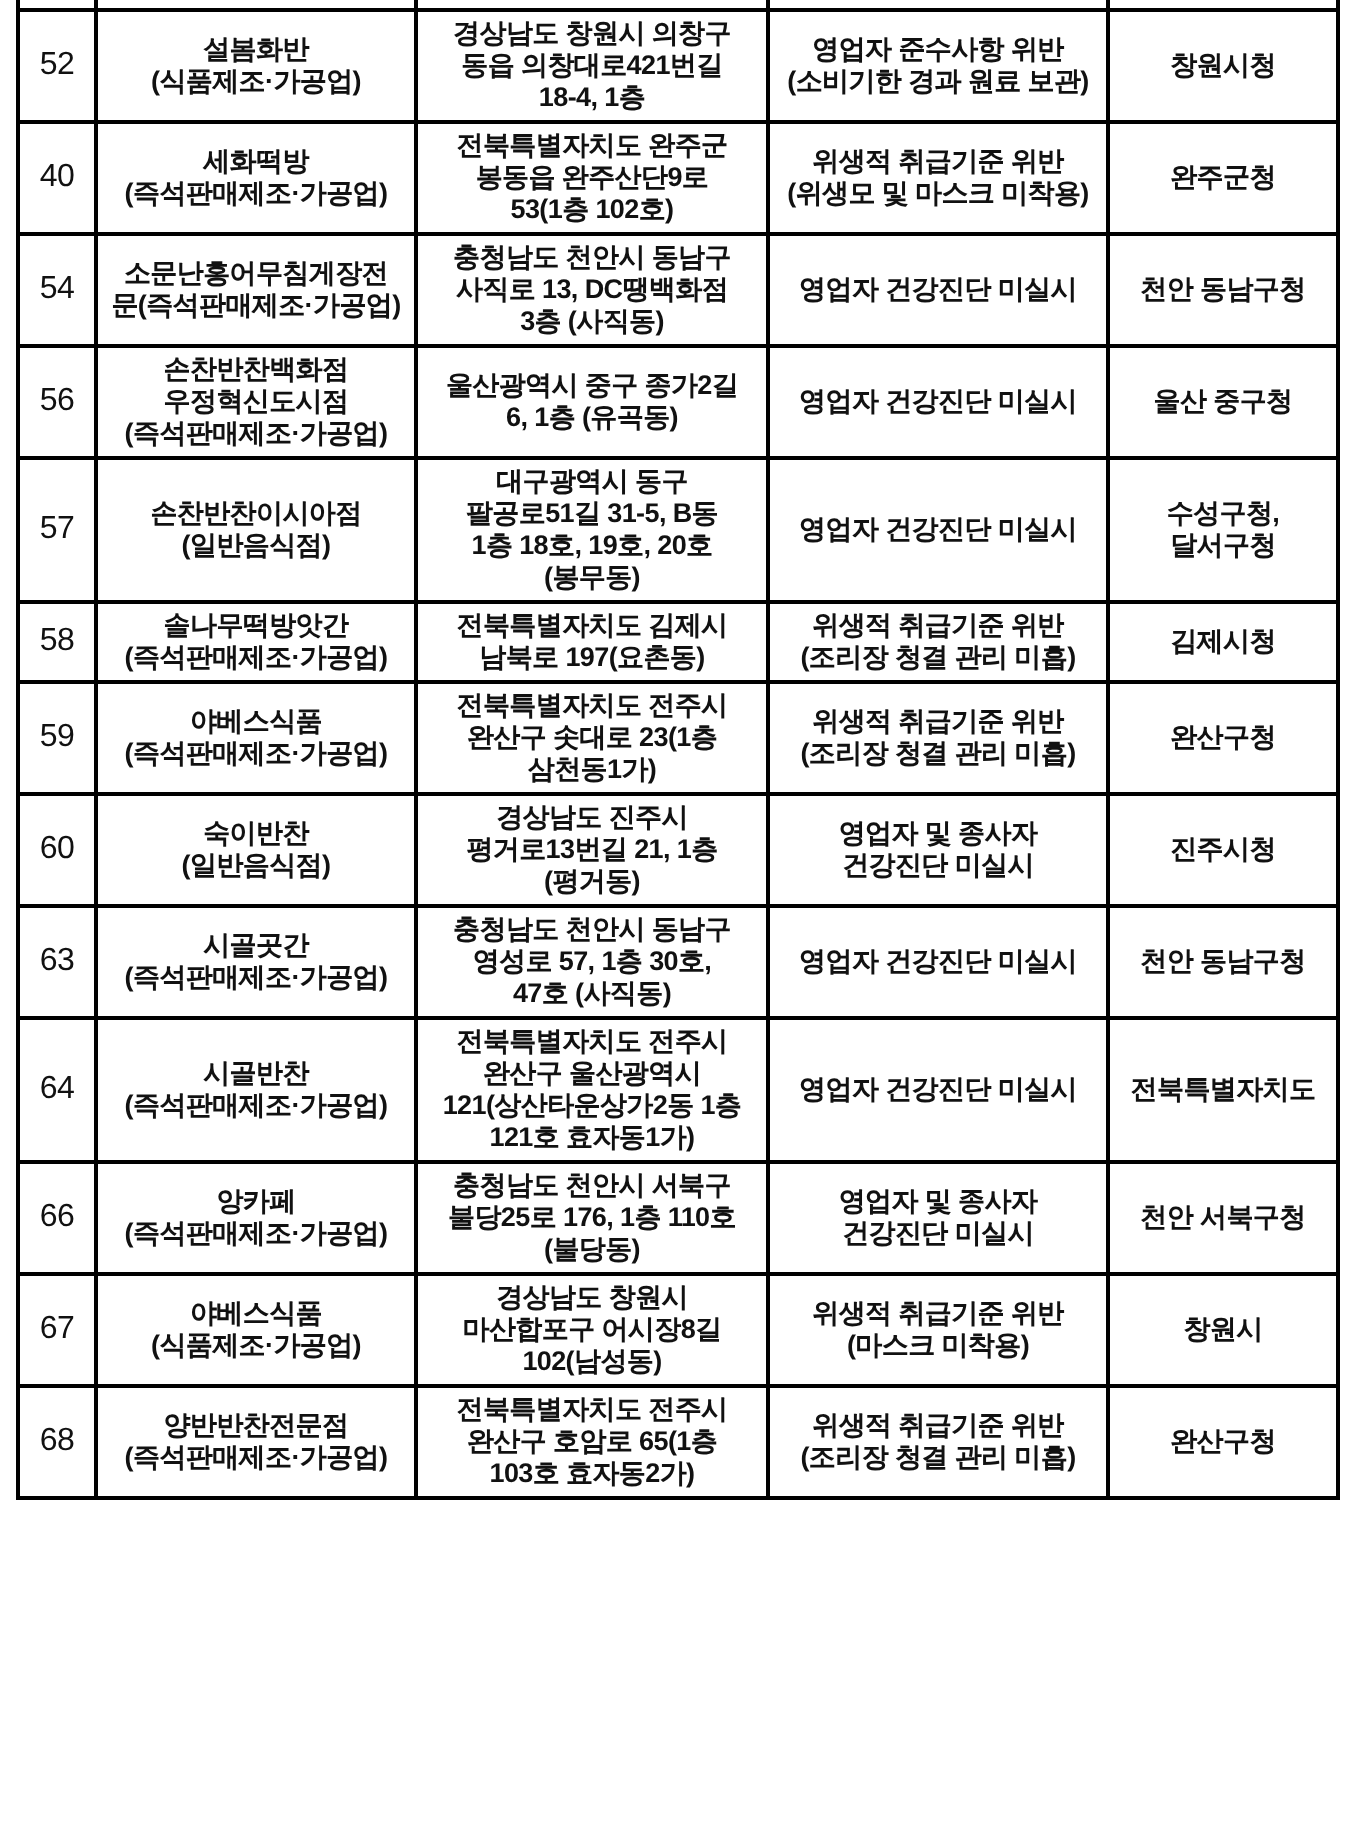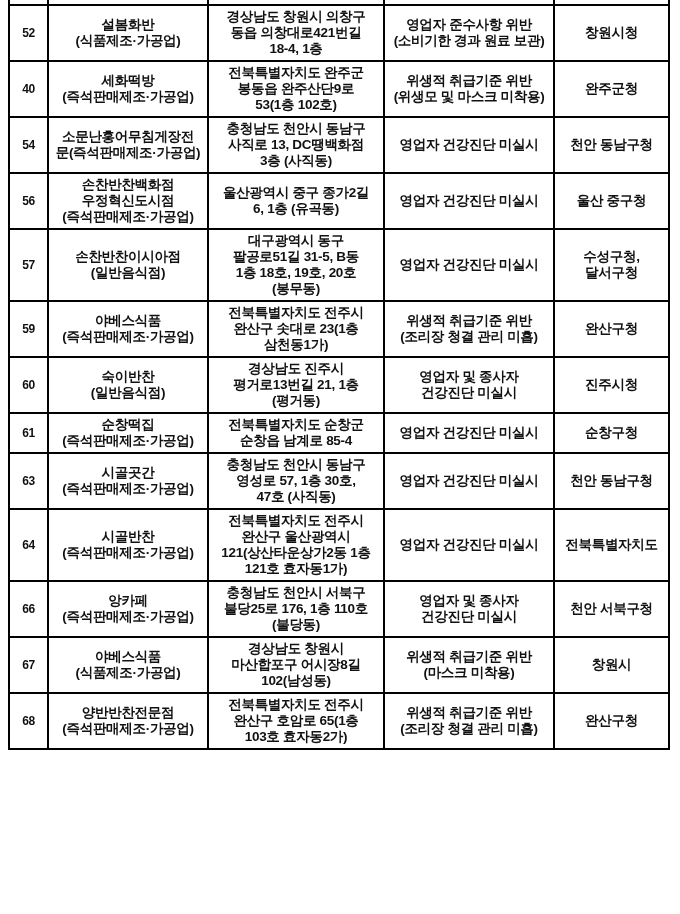--- a/index.html
+++ b/index.html
@@ -35,22 +35,22 @@
     letter-spacing: -0.3px;
     word-break: keep-all;
     overflow: hidden;
   }
   table.vtable tr.sliver td {
     border-top: none;
     height: 4px;
     padding: 0;
   }
   table.vtable td.no-cell {
-    font-weight: bold;
-    font-size: 12px;
+    font-weight: normal;
+    font-size: 16px;
   }
   col.c-no       { width: 39px;  }
   col.c-name     { width: 160px; }
   col.c-address  { width: 176px; }
   col.c-violation{ width: 170px; }
   col.c-agency   { width: 115px; }
   .cell-line { display: block; }
 </style>
 </head>
 <body>
@@ -160,20 +160,38 @@
           </td>
           <td>
             <span class="cell-line">영업자 건강진단 미실시</span>
           </td>
           <td>
             <span class="cell-line">수성구청,</span>
             <span class="cell-line">달서구청</span>
           </td>
         </tr>
         <tr>
+          <td class="no-cell">58</td>
+          <td>
+            <span class="cell-line">솔나무떡방앗간</span>
+            <span class="cell-line">(즉석판매제조·가공업)</span>
+          </td>
+          <td>
+            <span class="cell-line">전북특별자치도 김제시</span>
+            <span class="cell-line">남북로 197(요촌동)</span>
+          </td>
+          <td>
+            <span class="cell-line">위생적 취급기준 위반</span>
+            <span class="cell-line">(조리장 청결 관리 미흡)</span>
+          </td>
+          <td>
+            <span class="cell-line">김제시청</span>
+          </td>
+        </tr>
+        <tr>
           <td class="no-cell">59</td>
           <td>
             <span class="cell-line">야베스식품</span>
             <span class="cell-line">(즉석판매제조·가공업)</span>
           </td>
           <td>
             <span class="cell-line">전북특별자치도 전주시</span>
             <span class="cell-line">완산구 솟대로 23(1층</span>
             <span class="cell-line">삼천동1가)</span>
           </td>
@@ -195,37 +213,20 @@
             <span class="cell-line">경상남도 진주시</span>
             <span class="cell-line">평거로13번길 21, 1층</span>
             <span class="cell-line">(평거동)</span>
           </td>
           <td>
             <span class="cell-line">영업자 및 종사자</span>
             <span class="cell-line">건강진단 미실시</span>
           </td>
           <td>
             <span class="cell-line">진주시청</span>
-          </td>
-        </tr>
-        <tr>
-          <td class="no-cell">61</td>
-          <td>
-            <span class="cell-line">순창떡집</span>
-            <span class="cell-line">(즉석판매제조·가공업)</span>
-          </td>
-          <td>
-            <span class="cell-line">전북특별자치도 순창군</span>
-            <span class="cell-line">순창읍 남계로 85-4</span>
-          </td>
-          <td>
-            <span class="cell-line">영업자 건강진단 미실시</span>
-          </td>
-          <td>
-            <span class="cell-line">순창구청</span>
           </td>
         </tr>
         <tr>
           <td class="no-cell">63</td>
           <td>
             <span class="cell-line">시골곳간</span>
             <span class="cell-line">(즉석판매제조·가공업)</span>
           </td>
           <td>
             <span class="cell-line">충청남도 천안시 동남구</span>

